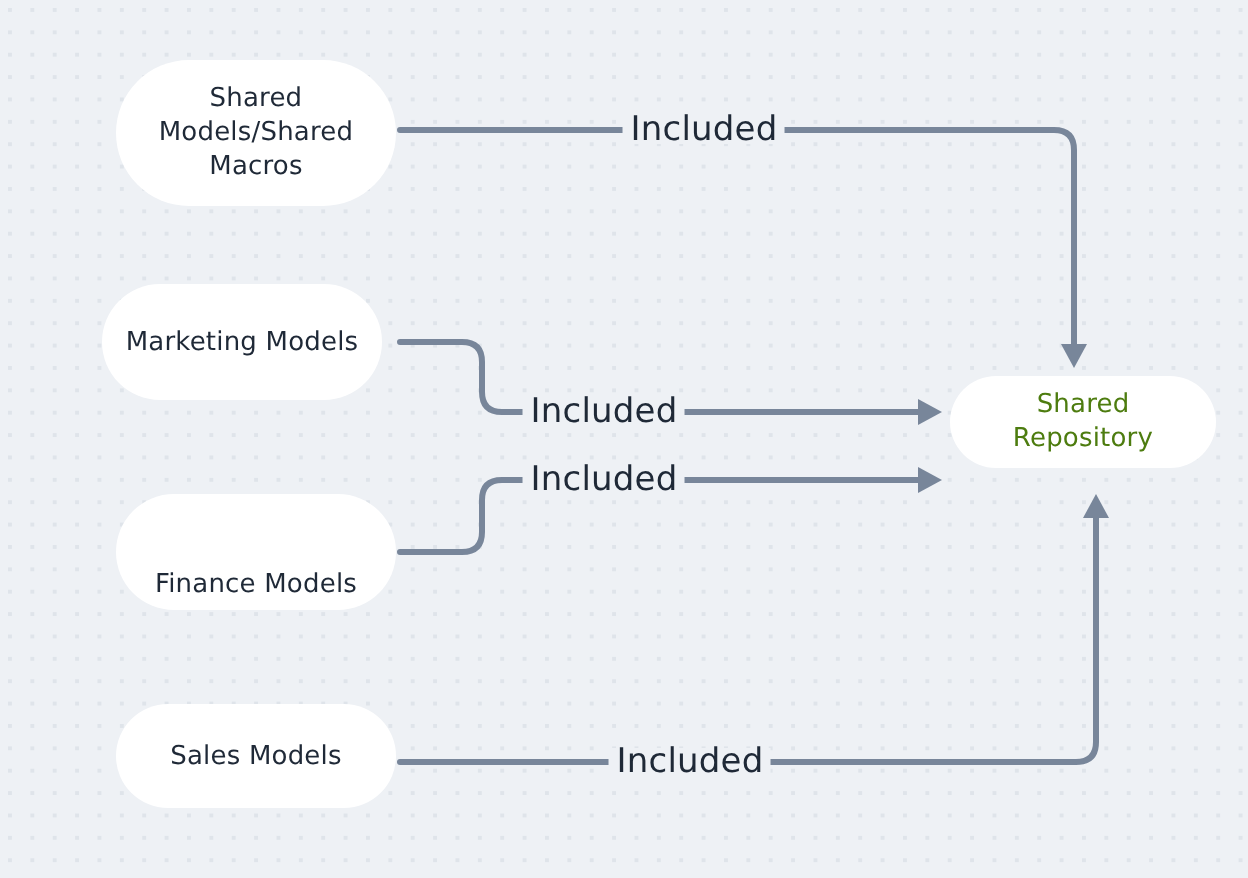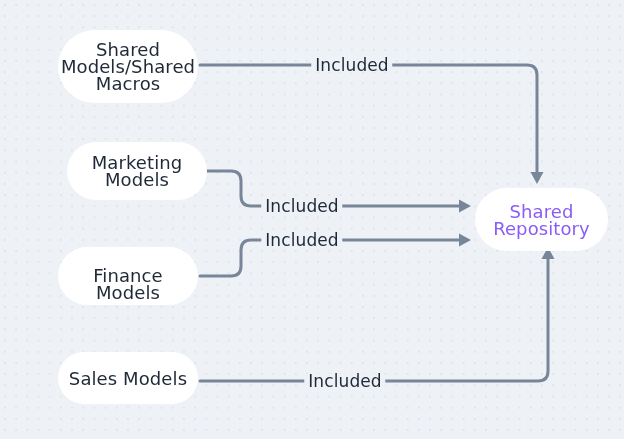--- a/index.html
+++ b/index.html
@@ -31,21 +31,21 @@
   }
   .node {
     position: absolute;
     background: #ffffff;
     border-radius: 999px;
     display: flex;
     align-items: center;
     justify-content: center;
     text-align: center;
     color: #1f2937;
-    font-size: 18px;
+    font-size: 13px;
     line-height: 17px;
     letter-spacing: 0.1px;
     box-sizing: border-box;
     padding: 4px 10px;
   }
   .node-label {
     display: block;
     white-space: pre-line;
   }
   .edge-label {
@@ -79,30 +79,30 @@
         <polygon points="548,247 541.5,259 554.5,259" fill="#78869a"></polygon>
       </g>
   </svg>
 
   <div id="node-layer">
       <div class="node" style="left: 58px; top: 30px; width: 140px; height: 73px; background: rgb(255, 255, 255); color: rgb(31, 41, 55);">
         <span class="node-label">Shared
 Models/Shared
 Macros</span>
       </div>
-      <div class="node" style="left: 67px; top: 142px; width: 140px; height: 58px; background: rgb(255, 255, 255); color: rgb(31, 41, 55);">
+      <div class="node" style="left: 51px; top: 142px; width: 140px; height: 58px; background: rgb(255, 255, 255); color: rgb(31, 41, 55);">
         <span class="node-label">Marketing Models</span>
       </div>
       <div class="node" style="left: 58px; top: 247px; width: 140px; height: 58px; background: rgb(255, 255, 255); color: rgb(31, 41, 55); align-items: flex-end;">
         <span class="node-label">Finance Models</span>
       </div>
       <div class="node" style="left: 58px; top: 352px; width: 140px; height: 52px; background: rgb(255, 255, 255); color: rgb(31, 41, 55);">
         <span class="node-label">Sales Models</span>
       </div>
-      <div class="node" style="left: 475px; top: 188px; width: 133px; height: 63px; background: rgb(255, 255, 255); color: #8b5cf6;">
+      <div class="node" style="left: 475px; top: 188px; width: 133px; height: 46px; background: rgb(255, 255, 255); color: #4d7c0f;">
         <span class="node-label">Shared Repository</span>
       </div>
     </div>
   <div id="label-layer">
       <div class="edge-label" style="left: 352px; top: 65px; color: rgb(31, 41, 55); background: rgb(238, 241, 245);">Included</div>
       <div class="edge-label" style="left: 302px; top: 206px; color: rgb(31, 41, 55); background: rgb(238, 241, 245);">Included</div>
       <div class="edge-label" style="left: 302px; top: 240px; color: rgb(31, 41, 55); background: rgb(238, 241, 245);">Included</div>
       <div class="edge-label" style="left: 345px; top: 381px; color: rgb(31, 41, 55); background: rgb(238, 241, 245);">Included</div>
     </div>
 

